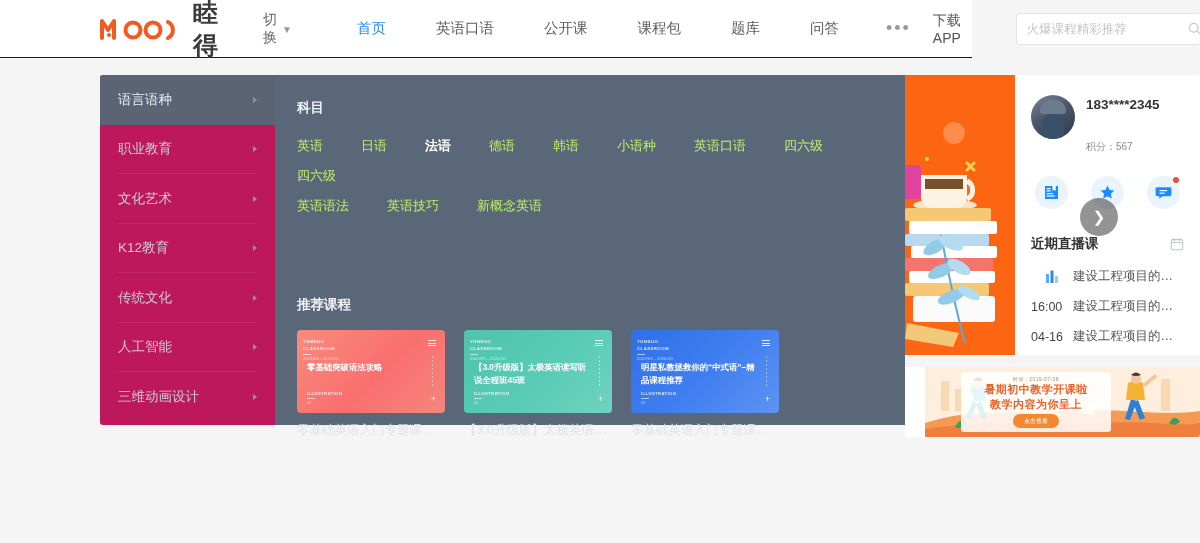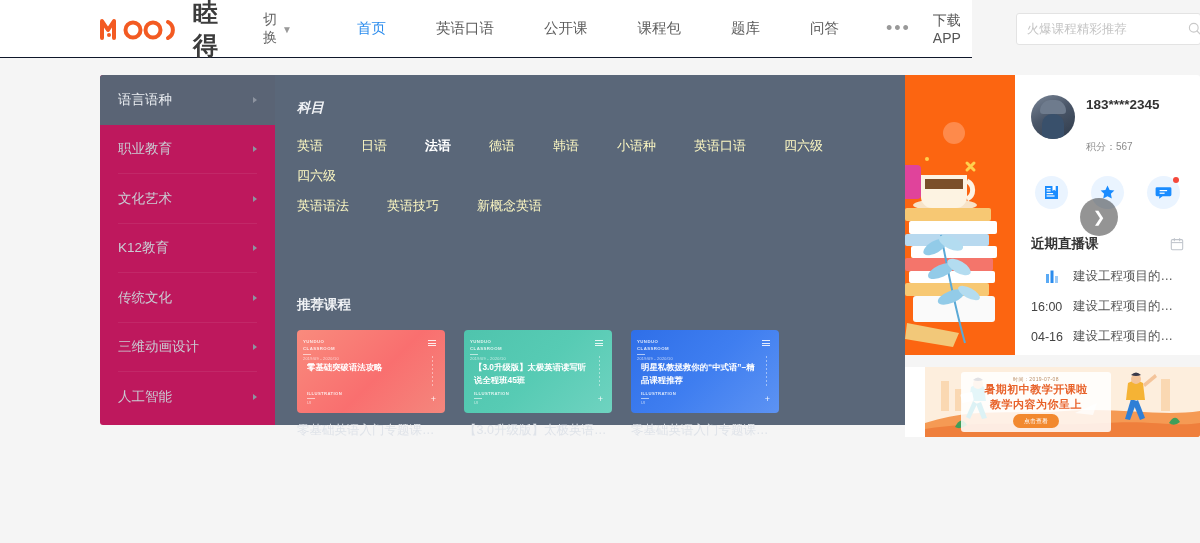--- a/index.html
+++ b/index.html
@@ -83,26 +83,25 @@
   .cat-item:last-child::after { display: none; }
 
   .content-col {
     position: absolute; left: 175px; top: 0;
     width: 630px; height: 350px;
     background: #5a6779;
   }
   .sec-title {
     font-size: 13.5px; color: #f0f2f5; font-weight: bold;
     margin: 24px 6px 0 22px;
-    font-style: italic;
   }
   .tag-rows { margin: 14px 0 0 18px; width: 590px; }
   .tag-row { display: flex; flex-wrap: wrap; }
   .tag {
-    font-size: 13px; color: #fef9c3; padding: 6px 10px 6px 4px;
+    font-size: 13px; color: #bef264; padding: 6px 10px 6px 4px;
     margin-right: 24px; cursor: pointer; white-space: nowrap;
   }
   .tag.sel { color: #ffffff; font-weight: bold; }
 
   .rec-title {
     font-size: 13.5px; color: #f0f2f5; font-weight: bold;
     margin: 75px 0 0 22px;
   }
   .cards {
     display: flex; gap: 19px; margin: 16px 0 0 22px;
@@ -303,25 +302,25 @@
     </div>
     <div class="cat-item">
       <span class="cat-label">K12教育</span>
       <span class="cat-arrow"></span>
     </div>
     <div class="cat-item">
       <span class="cat-label">传统文化</span>
       <span class="cat-arrow"></span>
     </div>
     <div class="cat-item">
+      <span class="cat-label">人工智能</span>
+      <span class="cat-arrow"></span>
+    </div>
+    <div class="cat-item">
       <span class="cat-label">三维动画设计</span>
-      <span class="cat-arrow"></span>
-    </div>
-    <div class="cat-item">
-      <span class="cat-label">人工智能</span>
       <span class="cat-arrow"></span>
     </div>
   </div>
 
   <div class="content-col">
     <div class="sec-title">科目</div>
 
     <div class="tag-rows">
       <div class="tag-row">
         <span class="tag">英语</span>

